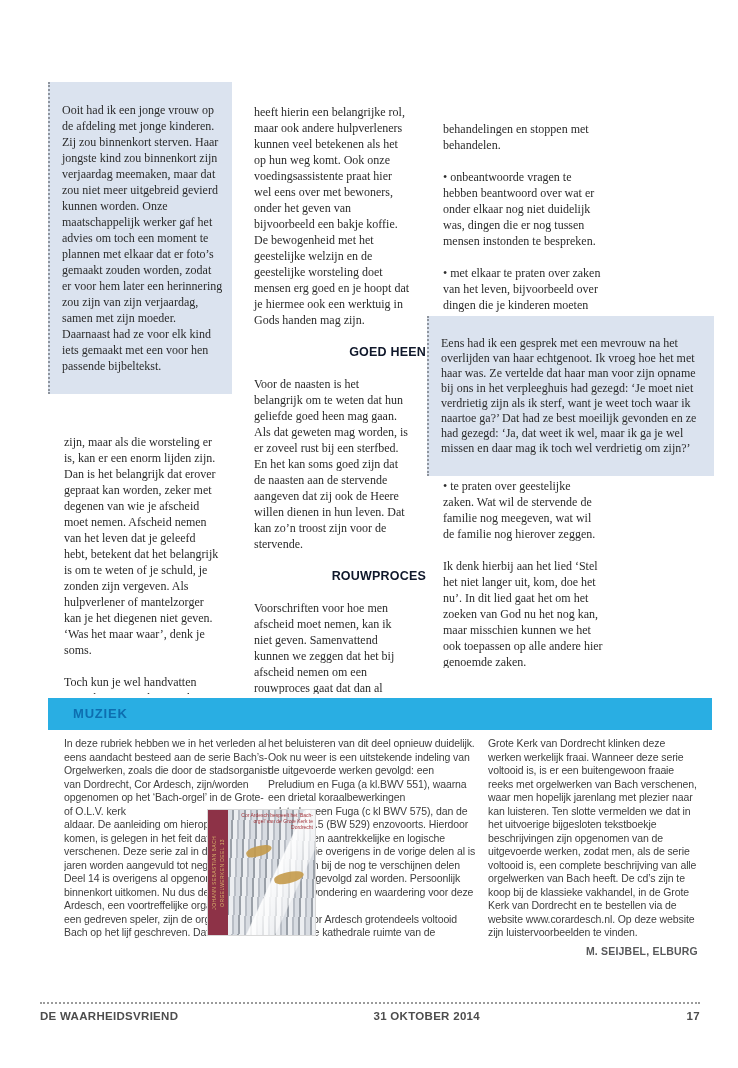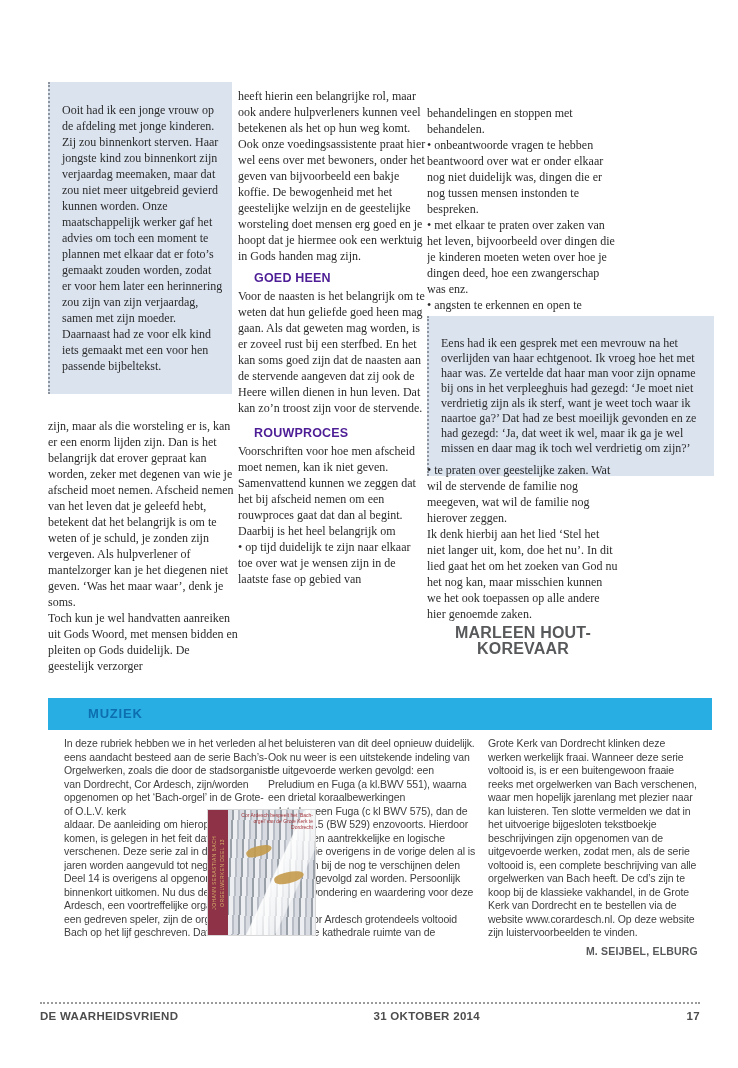--- a/index.html
+++ b/index.html
@@ -10,32 +10,32 @@
   .serif{font:12px/16px "Liberation Serif",serif;color:#2b2b2b;}
   .bluebox{background:#dbe3ef;border-left:2px dotted #8f959e;box-sizing:border-box;}
   .box1{position:absolute;left:48px;top:82px;width:184px;padding:8px 9px 8px 12px;
         font:12px/16px "Liberation Serif",serif;}
   .col1text{position:absolute;left:48px;top:418px;width:190px;height:276px;overflow:hidden;}
   .col2{position:absolute;left:238px;top:88px;width:188px;height:606px;overflow:hidden;}
   .col3top{position:absolute;left:427px;top:105px;width:192px;height:224px;overflow:hidden;}
   .box2{position:absolute;left:427px;top:316px;width:287px;padding:8px 12px;
         font:12px/15px "Liberation Serif",serif;}
   .col3bottom{position:absolute;left:427px;top:462px;width:192px;height:206px;overflow:hidden;}
-  .serif p{margin:0;}
+  .serif p{margin:16px;}
   .subhead{font-family:"Liberation Sans",sans-serif;font-weight:bold;font-size:12.5px;
-           color:#4c1d95;letter-spacing:.2px;margin:6px 0 2px 16px;}
+           color:#0f172a;letter-spacing:.2px;margin:6px 0 2px 16px;text-align:right;}
   .subhead2{margin-top:9px;}
   .bullet{margin-top:13px;}
   .authorline{font-family:"Liberation Sans",sans-serif;font-weight:bold;font-size:16px;
               color:#58595b;text-align:center;margin-top:3px;letter-spacing:.2px;}
 
   
   .muziek-bar{position:absolute;left:48px;top:698px;width:664px;height:32px;background:#29aee3;}
   .muziek-title{font:bold 13px/32px "Liberation Sans",sans-serif;color:#0d6eb0;
-                letter-spacing:.8px;padding-left:40px;}
+                letter-spacing:.8px;padding-left:25px;}
   .mcol{position:absolute;top:737px;width:210px;height:258px;overflow:hidden;
         font:10.5px/13.5px "Liberation Sans",sans-serif;color:#404040;letter-spacing:-.1px;}
   .m1{left:64px;} .m2{left:268px;} .m3{left:488px;}
   .mcol p{margin:0;}
   .wrapR{margin-right:56px;}
   .wrapL{margin-left:54px;}
   .mauthor{font-weight:bold;font-size:10.5px;color:#58595b;text-align:right;margin-top:5px;letter-spacing:.2px;}
 
   
   .cd{position:absolute;left:208px;top:810px;width:107px;height:125px;overflow:hidden;

